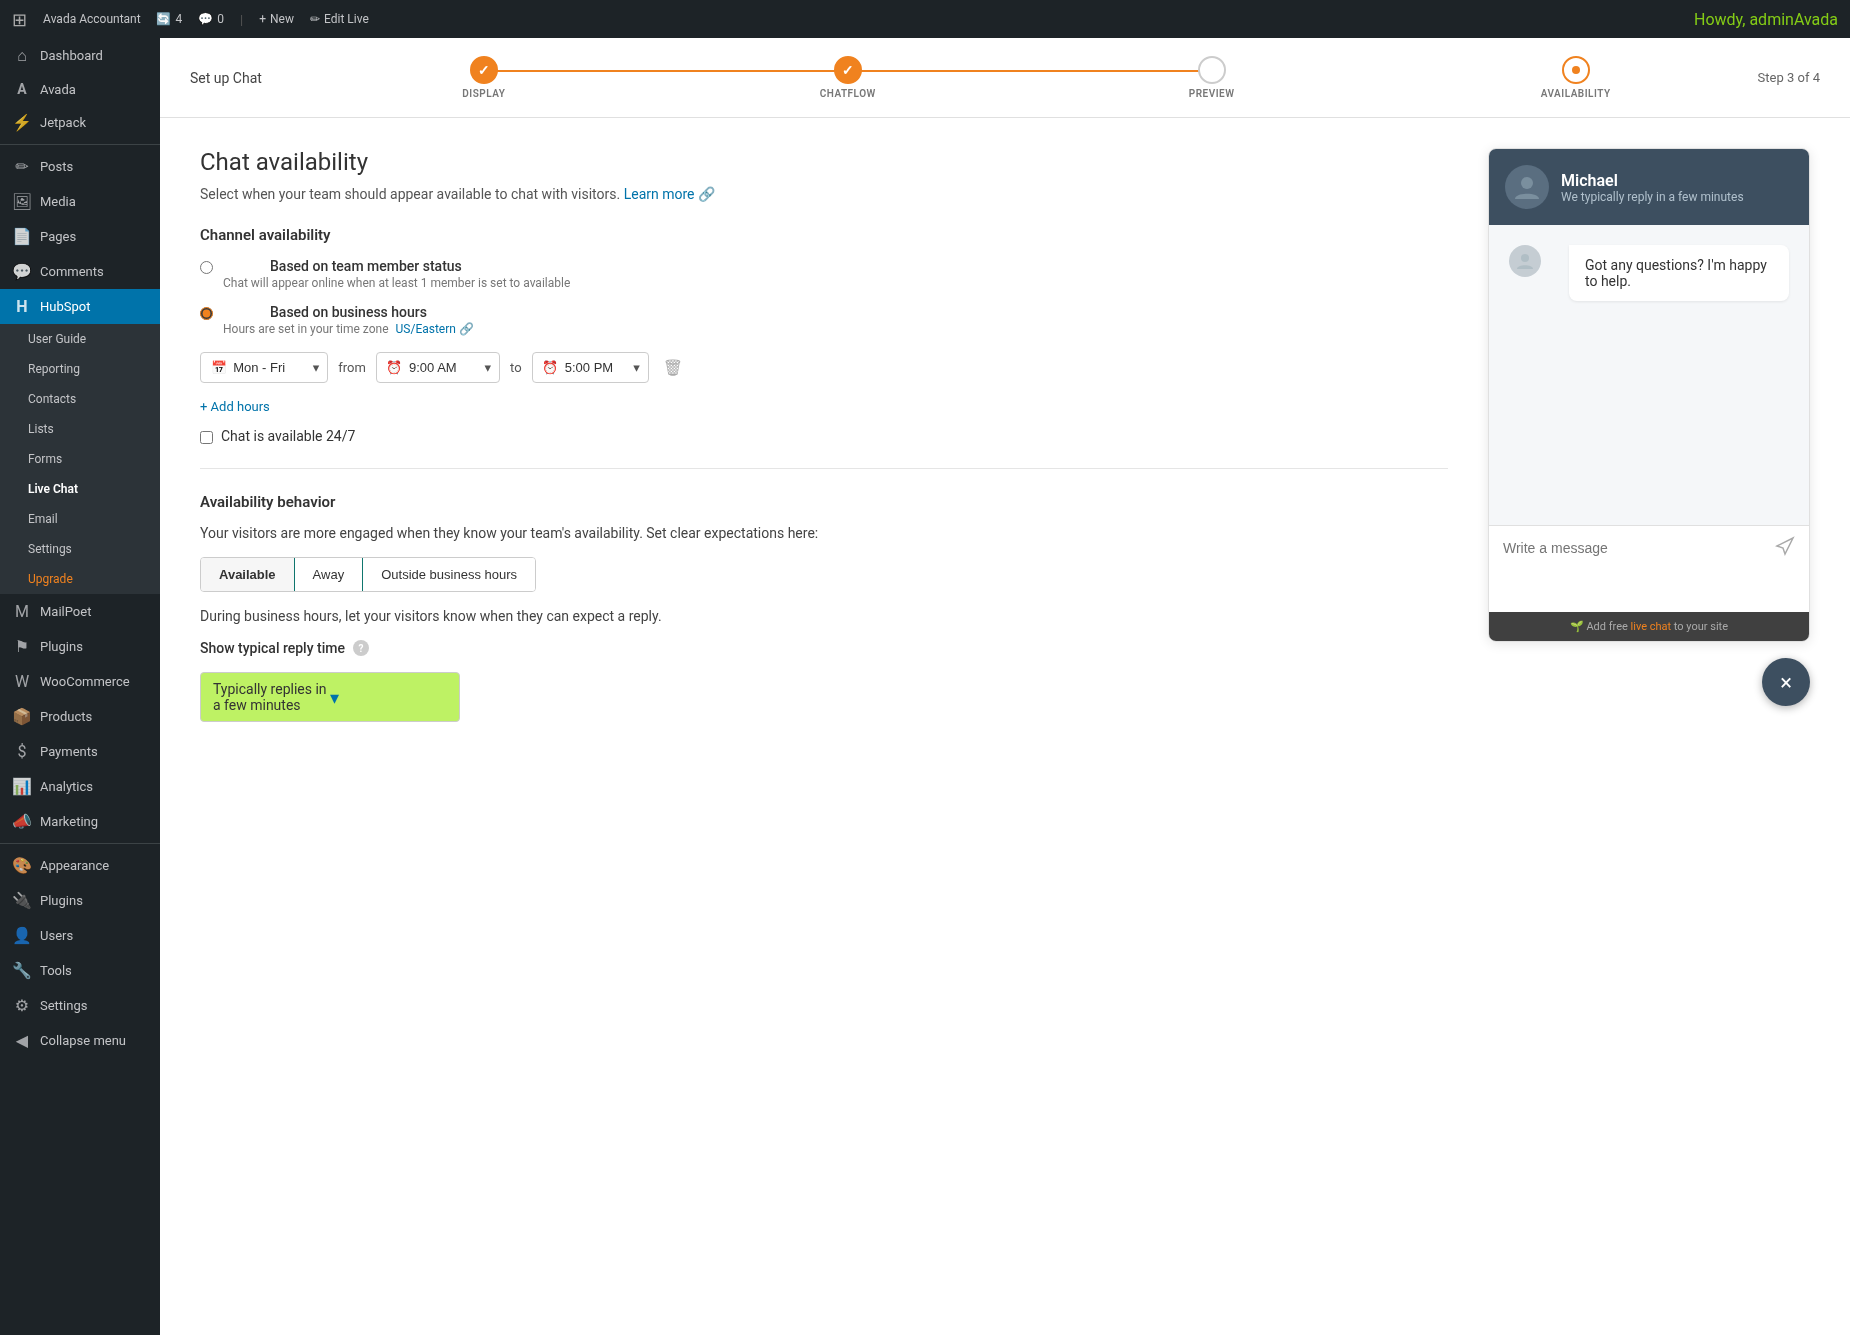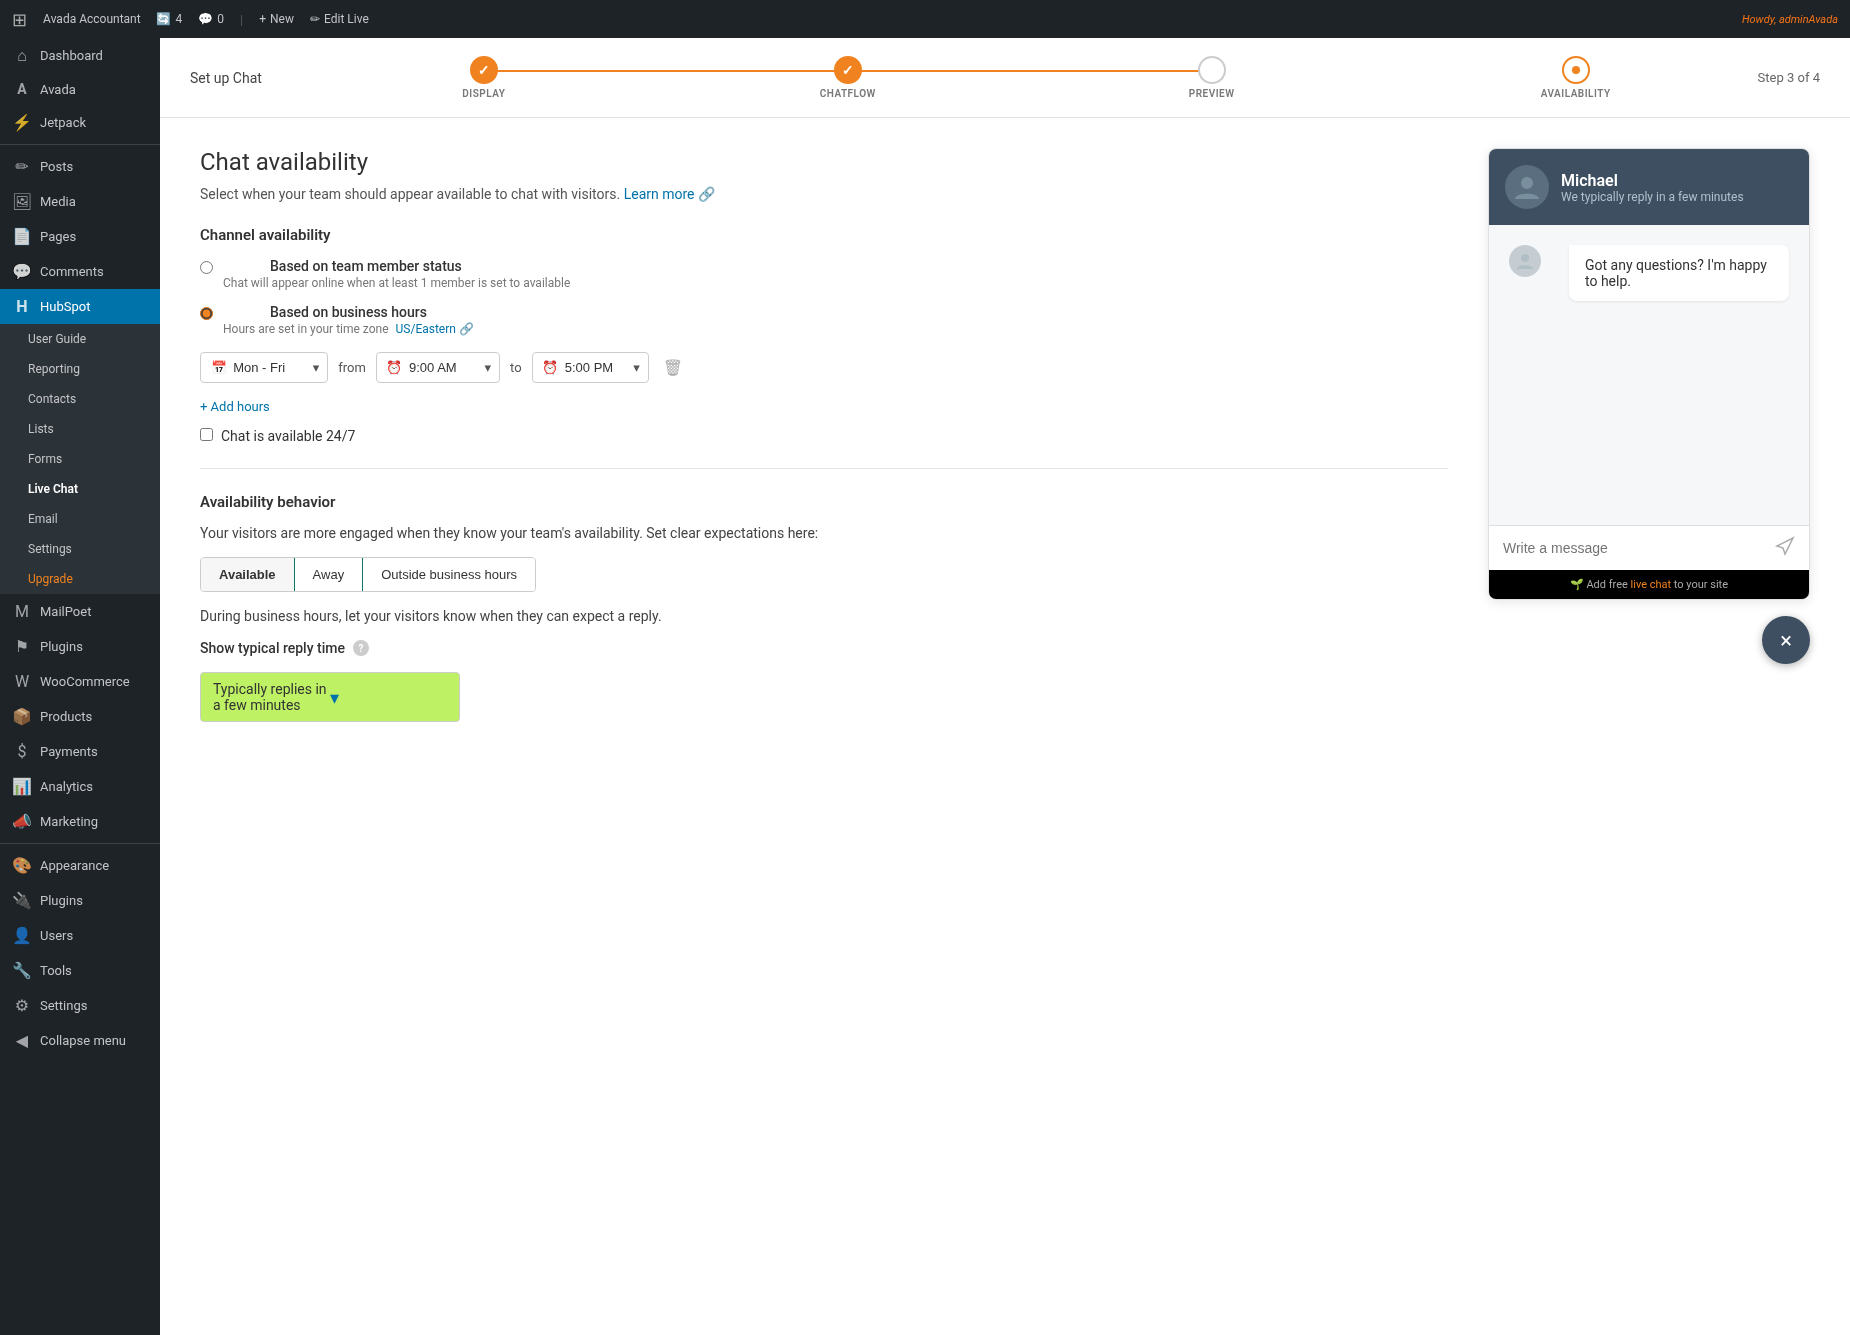--- a/index.html
+++ b/index.html
@@ -13,21 +13,21 @@
       display: flex;
       align-items: center;
       padding: 0 12px;
       gap: 16px;
       position: fixed;
       top: 0; left: 0; right: 0;
       z-index: 100;
     }
     .admin-bar-logo { font-size: 18px; color: #aaa; }
     .admin-bar-item { color: #c3c4c7; font-size: 12px; display: flex; align-items: center; gap: 4px; cursor: pointer; }
-    .admin-bar-right { margin-left: auto; color: #f97316; font-size: 11px; font-style: italic; }
+    .admin-bar-right { margin-left: auto; color: #84cc16; font-size: 16px; }
     .admin-bar-sep { color: #555; }
 
     
     .layout { display: flex; margin-top: 38px; min-height: calc(100vh - 38px); }
 
     
     .sidebar {
       width: 160px;
       background: #1d2327;
       flex-shrink: 0;
@@ -160,21 +160,21 @@
       cursor: pointer;
       outline: none;
     }
     .time-label { font-size: 13px; color: #555; }
 
     .delete-btn { color: #aaa; cursor: pointer; font-size: 16px; padding: 4px; }
 
     .add-hours-link { color: #0073aa; font-size: 13px; cursor: pointer; text-decoration: none; margin-bottom: 14px; display: inline-block; }
 
     
-    .checkbox-row { display: flex; align-items: flex-start; gap: 8px; margin-bottom: 12px; }
+    .checkbox-row { display: flex; align-items: flex-end; gap: 8px; margin-bottom: 12px; }
     .checkbox-row input[type="checkbox"] { cursor: pointer; }
     .checkbox-row label { font-size: 14px; color: #333; cursor: pointer; }
 
     .section-divider { border: none; border-top: 1px solid #e5e5e5; margin: 24px 0; }
 
     
     .tabs-row { display: flex; border: 1px solid #ccc; border-radius: 4px; overflow: hidden; margin-bottom: 16px; width: fit-content; }
     .tab-btn {
       padding: 9px 18px;
       font-size: 13px;
@@ -234,21 +234,21 @@
     .chat-header-text { flex: 1; }
     .chat-name { color: #fff; font-size: 16px; font-weight: 600; }
     .chat-status { color: #b0c0cc; font-size: 12px; }
     .chat-body { background: #f5f7f9; padding: 20px; min-height: 300px; }
     .chat-msg-row { display: flex; align-items: flex-start; gap: 28px; margin-bottom: 16px; }
     .chat-msg-avatar { width: 32px; height: 32px; border-radius: 50%; background: #c5cdd3; display: flex; align-items: center; justify-content: center; color: #8a9aa6; font-size: 16px; flex-shrink: 0; }
     .chat-msg-bubble { background: #fff; border-radius: 0 8px 8px 8px; padding: 12px 16px; font-size: 14px; color: #333; max-width: 220px; box-shadow: 0 1px 3px rgba(0,0,0,0.08); }
     .chat-footer { background: #fff; border-top: 1px solid #e0e0e0; padding: 10px 14px; display: flex; align-items: center; gap: 8px; }
     .chat-input { flex: 1; border: none; outline: none; font-size: 14px; color: #aaa; }
     .chat-send-btn { color: #aaa; cursor: pointer; font-size: 18px; }
-    .chat-branding { text-align: center; padding: 8px; font-size: 11px; color: #aaa; background: #000000; }
+    .chat-branding { text-align: center; padding: 8px; font-size: 11px; color: #aaa; background: #404040; margin-top: 42px; }
     .chat-branding a { color: #f0821f; text-decoration: none; }
 
     
     .chat-close-btn {
       position: absolute;
       bottom: 20px;
       right: 30px;
       width: 48px;
       height: 48px;
       border-radius: 50%;

